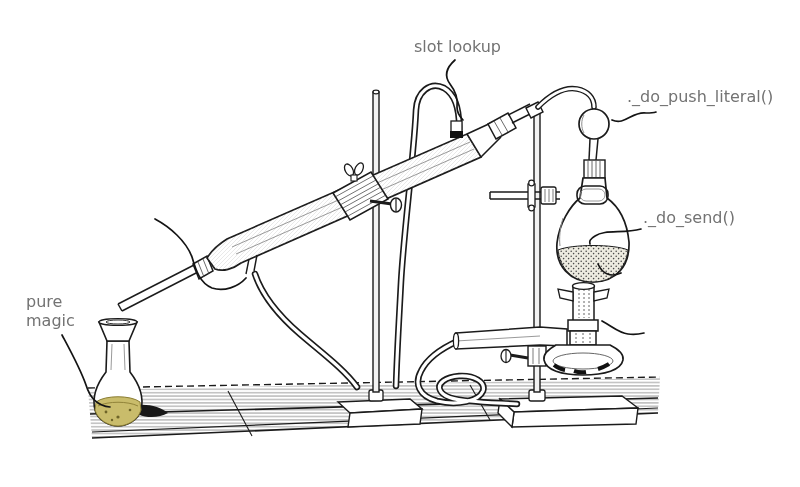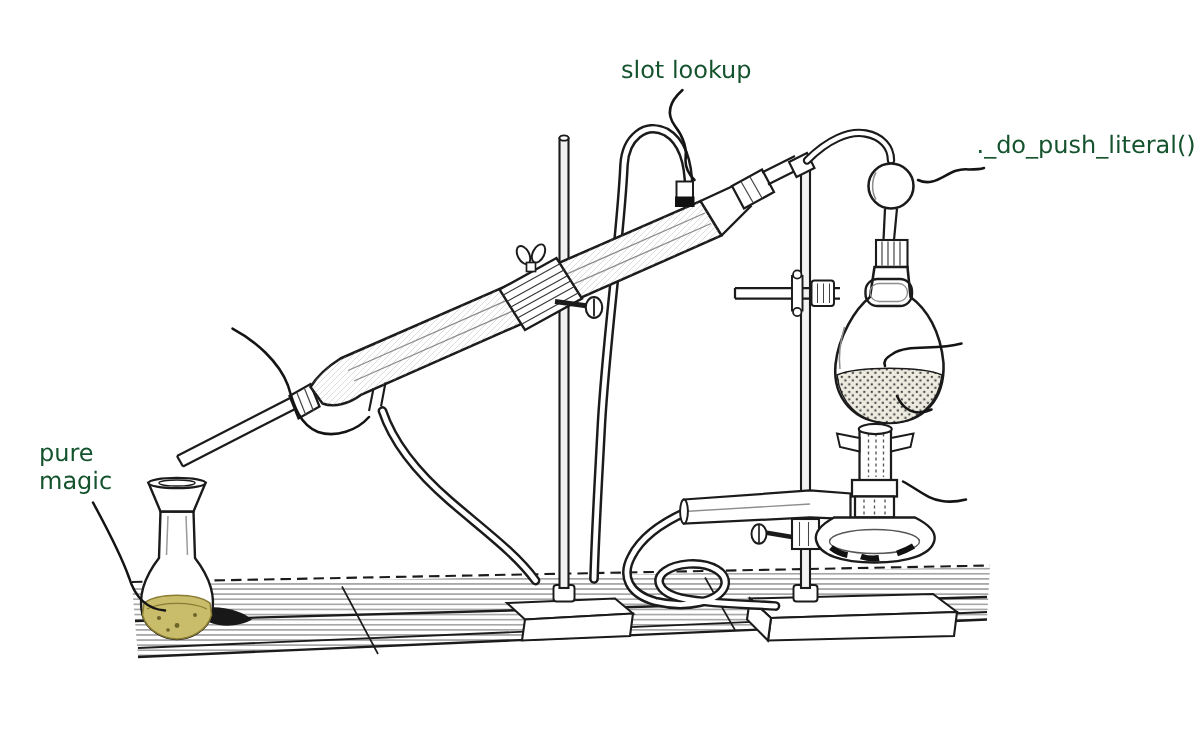--- a/index.html
+++ b/index.html
@@ -2,21 +2,21 @@
 <html><head>
 <meta charset="utf-8">
 <style>
   html,body{margin:0;padding:0;background:#fff;}
   .stage{
     position:relative;width:800px;height:487px;background:#ffffff;
     font-family:"DejaVu Sans","Liberation Sans",sans-serif;overflow:hidden;
   }
   .stage svg{position:absolute;left:0;top:0;}
   .lbl{
-    position:absolute;font-size:16px;line-height:19px;color:#14532d;
+    position:absolute;font-size:16px;line-height:19px;color:#737373;
     white-space:pre-line;letter-spacing:0;
   }
   .lbl.center{text-align:left;}
 </style>
 </head>
 <body>
 
 <div class="stage">
 
 <svg width="800" height="487" viewBox="0 0 800 487">
@@ -210,17 +210,18 @@
     <path d="M612,120 C625,126 632,111 646,113 C650,113 653,113 656,112"></path>
     <path d="M155,219 C170,227 186,241 192,257 C196,271 200,283 212,288 C224,292 238,287 246,278"></path>
     <path d="M641,229 C623,234 605,229 595,236 C590,239 589,241 590,244"></path>
     <path d="M621,273 C610,278 602,273 598,264"></path>
     <path d="M62,335 C70,350 80,368 86,385 C90,398 98,406 110,407"></path>
     <path d="M602,321 C613,327 619,333 628,334 C634,335 640,334 644,333"></path>
   </g>
 </svg>
 
 <div class="lbl" style="left:414px;top:37px;">slot lookup</div>
-<div class="lbl" style="left:627px;top:87px;margin-left:24px;">._do_push_literal()</div>
+<div class="lbl" style="left:627px;top:87px;">._do_push_literal()</div>
+<div class="lbl" style="left:643px;top:208px;">._do_send()</div>
 <div class="lbl center" style="left:26px;top:292px;width:64px;">pure
 magic</div>
 
 </div>
 
 </body></html>

